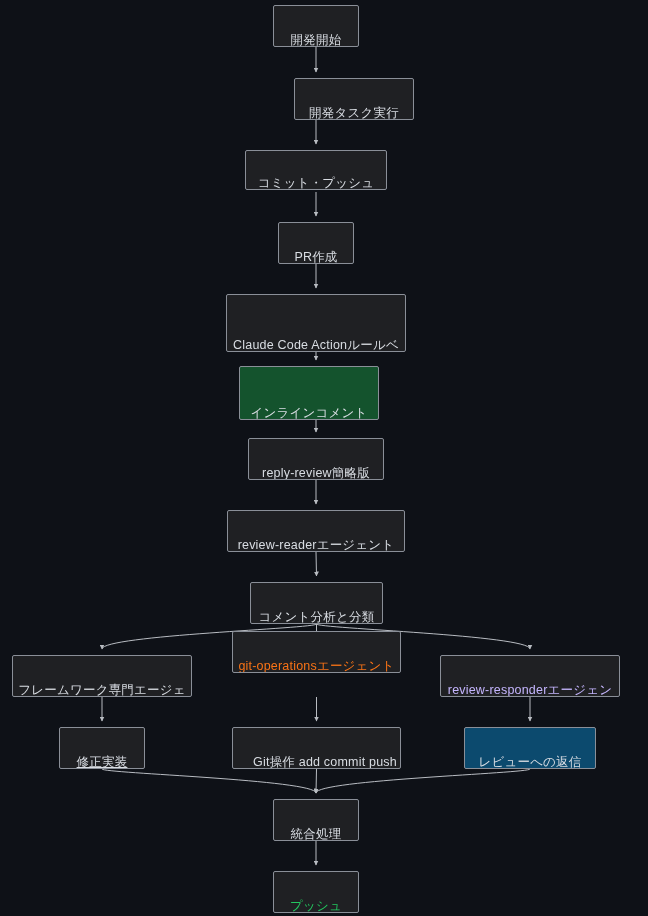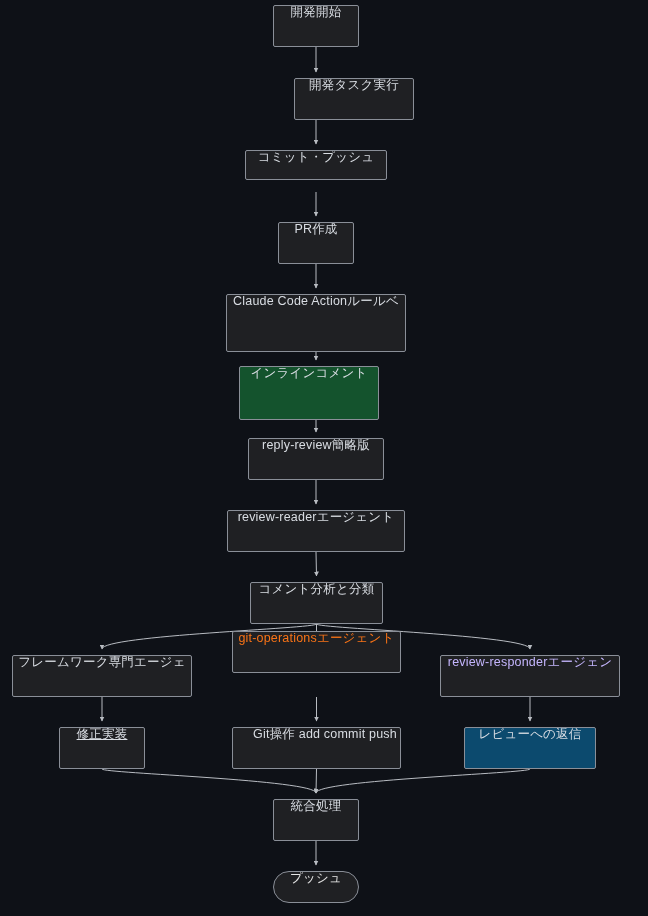--- a/index.html
+++ b/index.html
@@ -26,21 +26,21 @@
   .node {
     position: absolute;
     box-sizing: border-box;
     background: #1f2023;
     border: 1px solid #8a8f98;
     border-radius: 2px;
     color: #d9dde3;
     font-size: 12.5px;
     line-height: 1;
     display: flex;
-    align-items: flex-start;
+    align-items: flex-end;
     justify-content: center;
     text-align: center;
     white-space: nowrap;
     overflow: hidden;
     letter-spacing: 0.2px;
   }
   .node-label {
     display: block;
     padding: 0 6px;
   }
@@ -78,21 +78,21 @@
       </g>
   </svg>
 
   <div id="node-layer">
       <div class="node" style="left: 273px; top: 5px; width: 86px; height: 42px; background: rgb(31, 32, 35); border-color: rgb(138, 143, 152); color: rgb(217, 221, 227);">
         <span class="node-label">開発開始</span>
       </div>
       <div class="node" style="left: 256px; top: 78px; width: 120px; height: 42px; background: rgb(31, 32, 35); border-color: rgb(138, 143, 152); color: rgb(217, 221, 227); margin-left: 38px;">
         <span class="node-label">開発タスク実行</span>
       </div>
-      <div class="node" style="left: 245px; top: 150px; width: 142px; height: 30px; background: rgb(31, 32, 35); border-color: rgb(138, 143, 152); color: rgb(217, 221, 227);">
+      <div class="node" style="left: 245px; top: 150px; width: 142px; height: 40px; background: rgb(31, 32, 35); border-color: rgb(138, 143, 152); color: rgb(217, 221, 227);">
         <span class="node-label">コミット・プッシュ</span>
       </div>
       <div class="node" style="left: 278px; top: 222px; width: 76px; height: 42px; background: rgb(31, 32, 35); border-color: rgb(138, 143, 152); color: rgb(217, 221, 227);">
         <span class="node-label">PR作成</span>
       </div>
       <div class="node" style="left: 226px; top: 294px; width: 180px; height: 58px; background: rgb(31, 32, 35); border-color: rgb(138, 143, 152); color: rgb(217, 221, 227);">
         <span class="node-label">Claude Code Actionルールベ</span>
       </div>
       <div class="node" style="left: 239px; top: 366px; width: 140px; height: 54px; background: #14532d; border-color: rgb(138, 143, 152); color: rgb(217, 221, 227);">
         <span class="node-label">インラインコメント</span>
@@ -120,18 +120,18 @@
       </div>
       <div class="node" style="left: 232px; top: 727px; width: 169px; height: 42px; background: rgb(31, 32, 35); border-color: rgb(138, 143, 152); color: rgb(217, 221, 227); padding-left: 17px;">
         <span class="node-label">Git操作 add commit push</span>
       </div>
       <div class="node" style="left: 464px; top: 727px; width: 132px; height: 42px; background: #0c4a6e; border-color: rgb(138, 143, 152); color: rgb(217, 221, 227);">
         <span class="node-label">レビューへの返信</span>
       </div>
       <div class="node" style="left: 273px; top: 799px; width: 86px; height: 42px; background: rgb(31, 32, 35); border-color: rgb(138, 143, 152); color: rgb(217, 221, 227);">
         <span class="node-label">統合処理</span>
       </div>
-      <div class="node" style="left: 273px; top: 871px; width: 86px; height: 32px; background: rgb(31, 32, 35); border-color: rgb(138, 143, 152); color: #e5e5e5; border-radius: 16px;">
+      <div class="node" style="left: 273px; top: 871px; width: 86px; height: 42px; background: rgb(31, 32, 35); border-color: rgb(138, 143, 152); color: #22c55e;">
         <span class="node-label">プッシュ</span>
       </div>
     </div>
 
 </div>
 
 </body></html>

